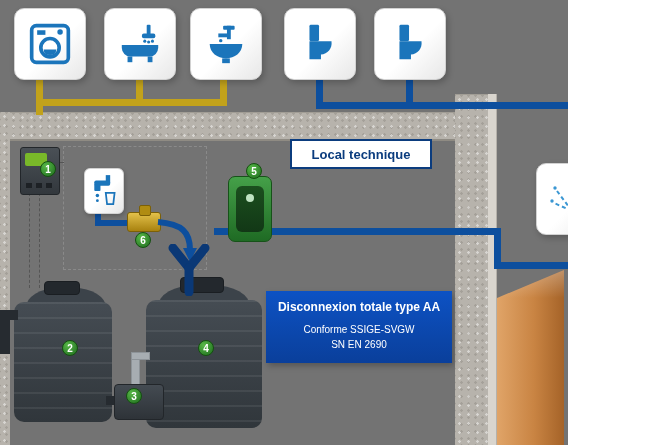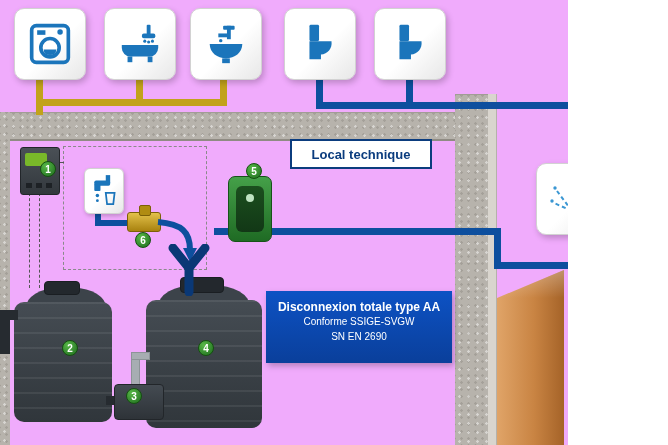--- a/index.html
+++ b/index.html
@@ -1,16 +1,16 @@
 <!DOCTYPE html>
 <html><head>
 <meta charset="utf-8">
 <style>
   html,body{margin:0;padding:0;background:#fff;}
-  .stage{position:relative;width:568px;height:445px;background:#f0abfc;overflow:hidden;
+  .stage{position:relative;width:568px;height:445px;background:#737373;overflow:hidden;
          font-family:"Liberation Sans",sans-serif;}
 
   
   .wall{position:absolute;background-color:#b7b3ac;
         background-image:radial-gradient(rgba(255,255,255,.45) 1px, transparent 1.5px),
                          radial-gradient(rgba(90,85,75,.20) 1px, transparent 1.5px);
         background-size:9px 9px,7px 7px;background-position:0 0,3px 4px;}
   .beam{left:0;top:112px;width:460px;height:26px;border-top:1px solid #a19d95;border-bottom:2px solid #8f8b83;}
   .left-wall{left:0;top:112px;width:10px;height:333px;}
   .right-wall{left:455px;top:94px;width:33px;height:351px;border-top:1px solid #a19d95;}
@@ -97,21 +97,21 @@
 
   .svg-abs{position:absolute;}
 
   
   .label-box{position:absolute;left:290px;top:139px;width:142px;height:30px;background:#fff;
              border:2px solid #0b3c7e;color:#0b3c7e;font-weight:bold;font-size:13px;
              display:flex;align-items:center;justify-content:center;box-sizing:border-box;}
   .info-box{position:absolute;left:266px;top:291px;width:186px;height:72px;
             background:linear-gradient(180deg,#0d52c4,#0a3f9b);color:#fff;text-align:center;
             padding-top:9px;box-sizing:border-box;box-shadow:2px 3px 6px rgba(0,0,0,.25);}
-  .info-box .l1{font-size:12px;font-weight:bold;}
+  .info-box .l1{font-size:12px;font-weight:bold;margin-bottom:8px;}
   .info-box .l2,.info-box .l3{font-size:10px;line-height:15px;}
 
   
   .marker{position:absolute;width:16px;height:16px;border-radius:50%;
           background:radial-gradient(circle at 35% 30%,#57b847,#1e6b1e);
           border:1px solid #14510f;color:#fff;font-size:10px;font-weight:bold;
           display:flex;align-items:center;justify-content:center;box-sizing:border-box;}
   .m1{left:40px;top:161px}.m2{left:62px;top:340px}.m3{left:126px;top:388px}
   .m4{left:198px;top:340px}.m5{left:246px;top:163px}.m6{left:135px;top:232px}
 </style>

